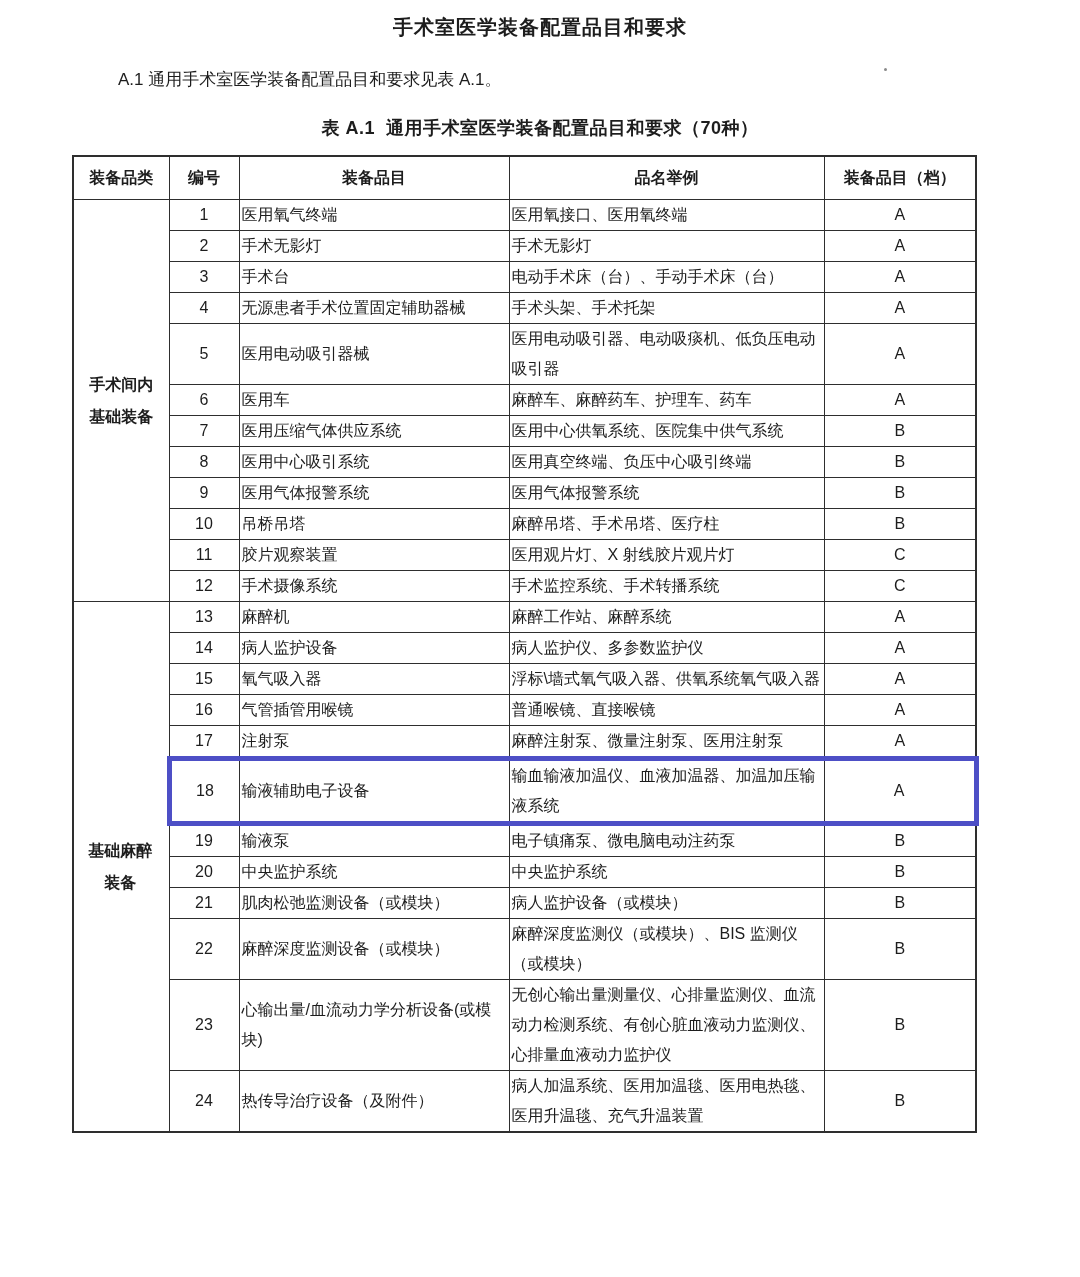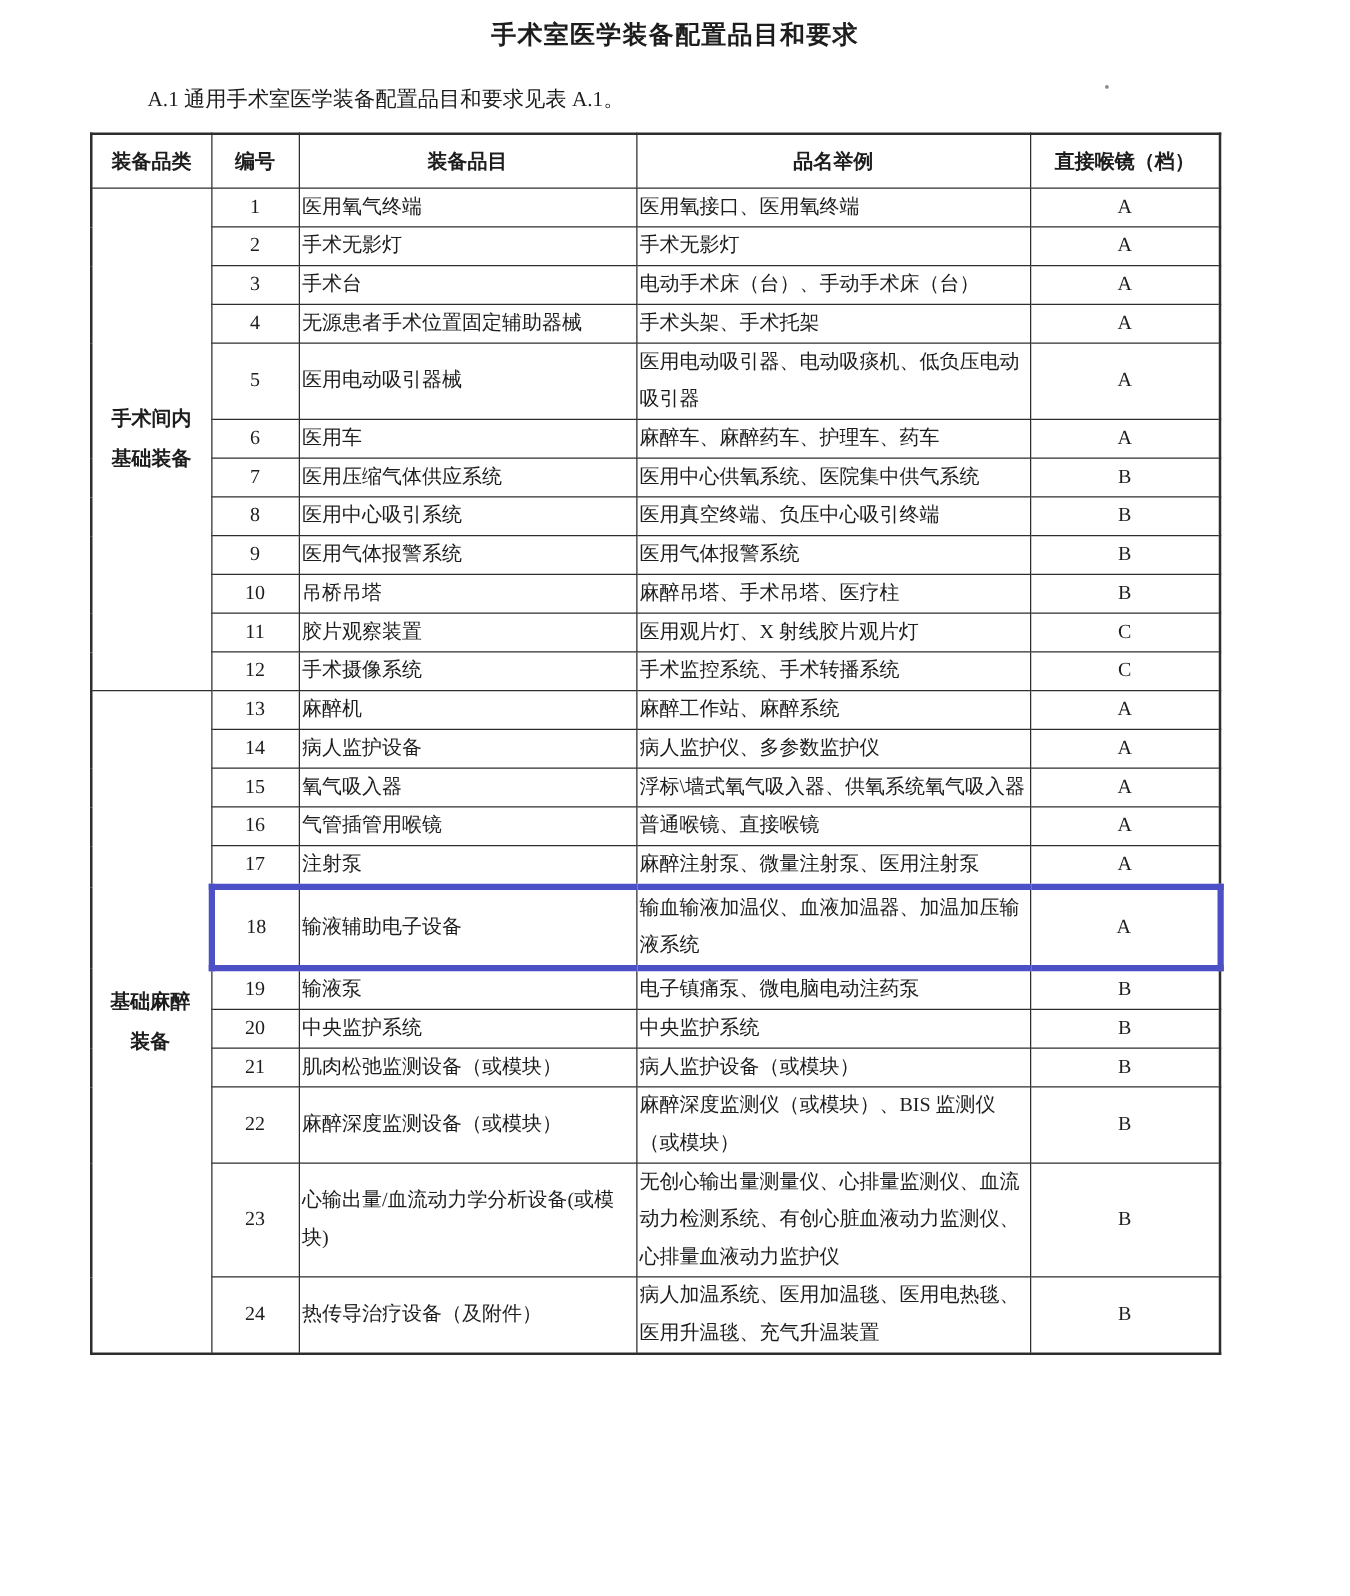--- a/index.html
+++ b/index.html
@@ -4,21 +4,21 @@
 <style>
   :root{
     --ink:#1d1d1d;
     --tb:#2e2e2e;
     --hl:#4d4fc6;
   }
   html,body{margin:0;padding:0;background:#ffffff;}
   .page{
     width:1080px;height:1277px;position:relative;background:#ffffff;
     color:var(--ink);
-    font-family:Liberation Serif, serif;
+    font-family:Liberation Sans, sans-serif;
     overflow:hidden;
   }
   .doc-title{
     padding-top:14px;margin:0;text-align:center;
     font-size:20px;font-weight:bold;letter-spacing:1px;white-space:pre-wrap;
   }
   .clause{
     margin:27px 1px 0 118px;font-size:17px;white-space:pre-wrap;
   }
   .tbl-caption{
@@ -60,36 +60,37 @@
     position:absolute;left:884px;top:68px;width:3px;height:3px;
     background:#8a8a8a;border-radius:50%;
   }
 </style>
 </head>
 <body>
 
 <div class="page">
   <h1 class="doc-title">手术室医学装备配置品目和要求</h1>
   <div class="clause">A.1 通用手术室医学装备配置品目和要求见表 A.1。</div>
+  <div class="tbl-caption">表 A.1  通用手术室医学装备配置品目和要求（70种）</div>
 
   <table class="equip">
     <colgroup>
       <col style="width:96px">
       <col style="width:70px">
       <col style="width:270px">
       <col style="width:315px">
       <col style="width:152px">
     </colgroup>
     <thead>
       <tr>
           <th>装备品类</th>
           <th>编号</th>
           <th>装备品目</th>
           <th>品名举例</th>
-          <th>直接喉镜（档）</th>
+          <th>装备品目（档）</th>
         </tr>
     </thead>
     <tbody>
         <tr>
           <td rowspan="12" class="c-cat"><span class="cat-inner">手术间内基础装备</span></td>
           <td class="c-no">1</td>
           <td class="c-item">医用氧气终端</td>
           <td class="c-ex">医用氧接口、医用氧终端</td>
           <td class="c-grade">A</td>
         </tr>

